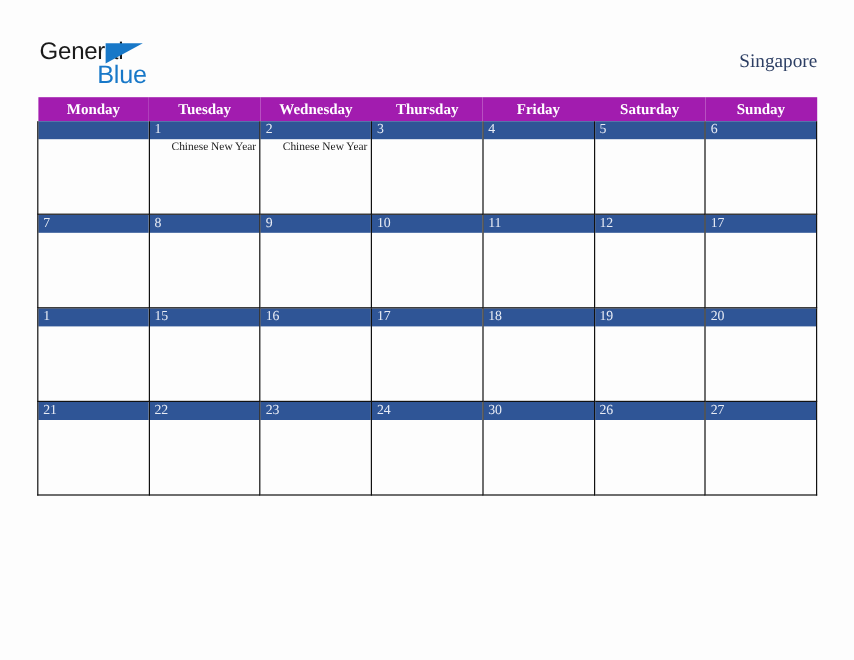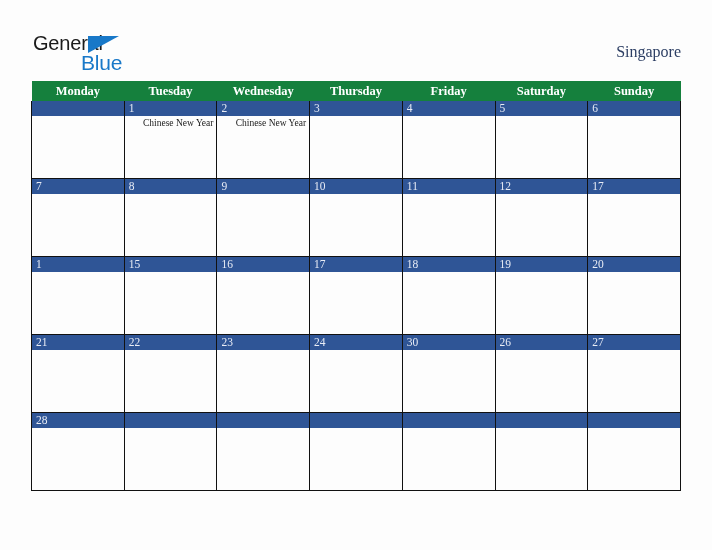--- a/index.html
+++ b/index.html
@@ -92,21 +92,21 @@
   
   .grid {
     position: absolute;
     left: 31px;
     top: 81px;
     width: 650px;
     border-collapse: collapse;
     table-layout: fixed;
   }
   .grid th {
-    background: #15803d;
+    background: #a21caf;
     color: #ffffff;
     font-family: "Liberation Serif", serif;
     font-size: 12.5px;
     font-weight: bold;
     height: 20px;
     padding: 0;
     text-align: center;
     border: none;
   }
   .grid td {
@@ -289,46 +289,16 @@
           </td>
           <td>
             <div class="daybar">26</div>
             <div class="events"></div>
           </td>
           <td>
             <div class="daybar">27</div>
             <div class="events"></div>
           </td>
         </tr>
-        <tr>
-          <td>
-            <div class="daybar">28</div>
-            <div class="events"></div>
-          </td>
-          <td>
-            <div class="daybar"></div>
-            <div class="events"></div>
-          </td>
-          <td>
-            <div class="daybar"></div>
-            <div class="events"></div>
-          </td>
-          <td>
-            <div class="daybar"></div>
-            <div class="events"></div>
-          </td>
-          <td>
-            <div class="daybar"></div>
-            <div class="events"></div>
-          </td>
-          <td>
-            <div class="daybar"></div>
-            <div class="events"></div>
-          </td>
-          <td>
-            <div class="daybar"></div>
-            <div class="events"></div>
-          </td>
-        </tr>
       </tbody>
   </table>
 
 </div>
 
 </body></html>

